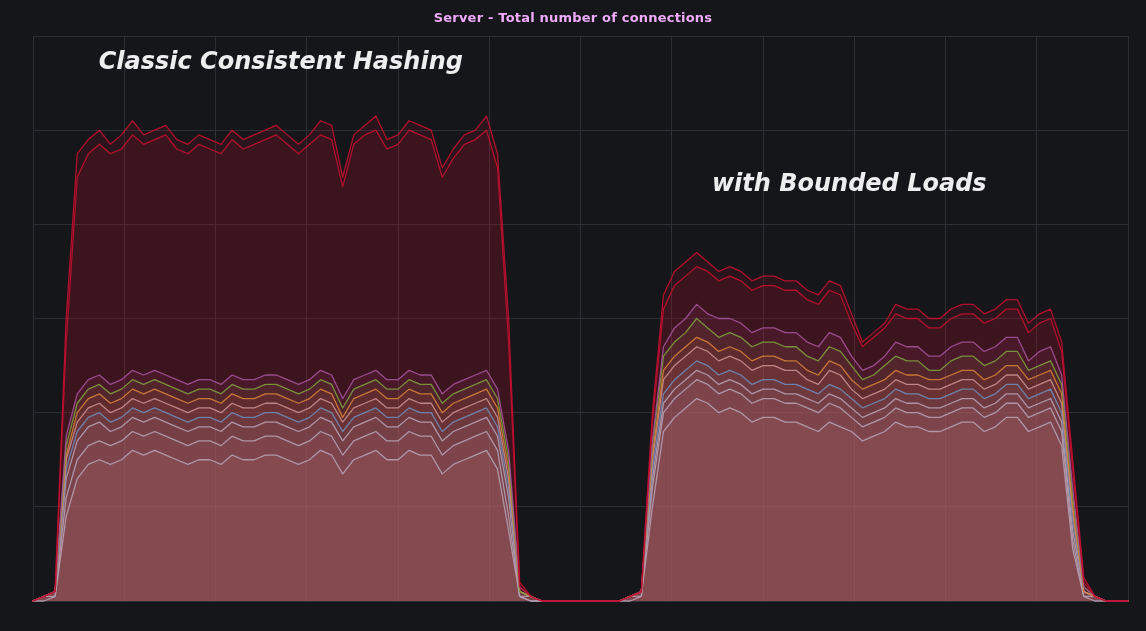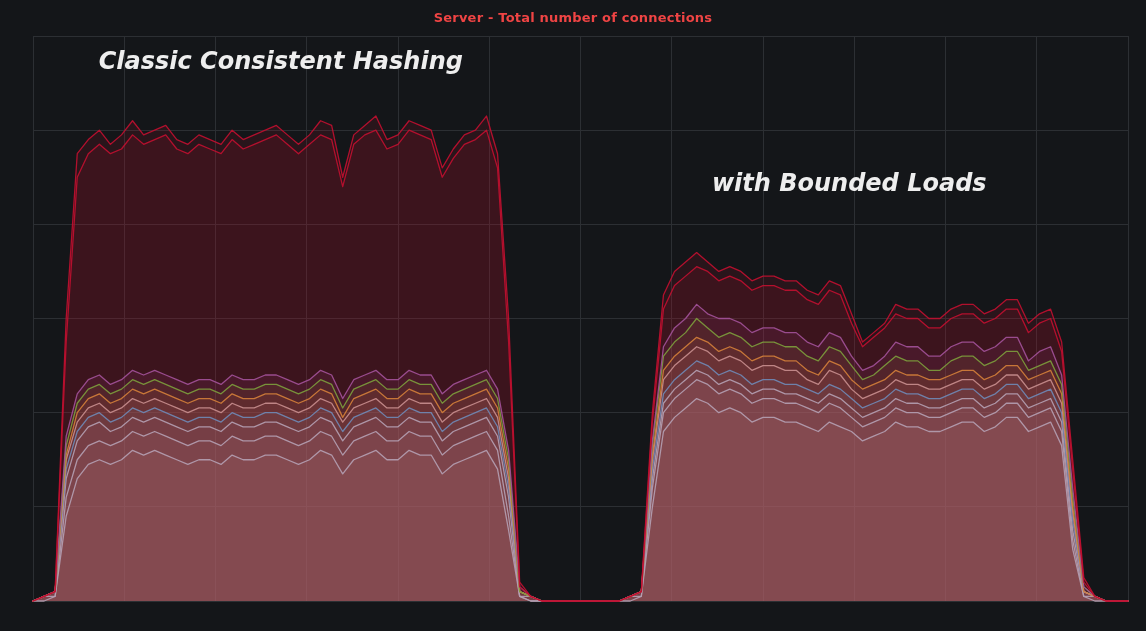--- a/index.html
+++ b/index.html
@@ -8,21 +8,21 @@
     font-family:"DejaVu Sans","Helvetica Neue",Arial,sans-serif;
     color:#d8d9da;
     width:1146px;height:631px;
     overflow:hidden;
     position:relative;
   }
   .title{
     text-align:center;
     font-size:13px;
     font-weight:600;
-    color:#ef4444;
+    color:#f0abfc;
     padding-top:10px;
     letter-spacing:.2px;
   }
   .plot-area{
     position:absolute;
     left:28px; top:30px;
     width:1106px; height:593px;font-style:italic;
   }
   svg{display:block}
   .grid line{

